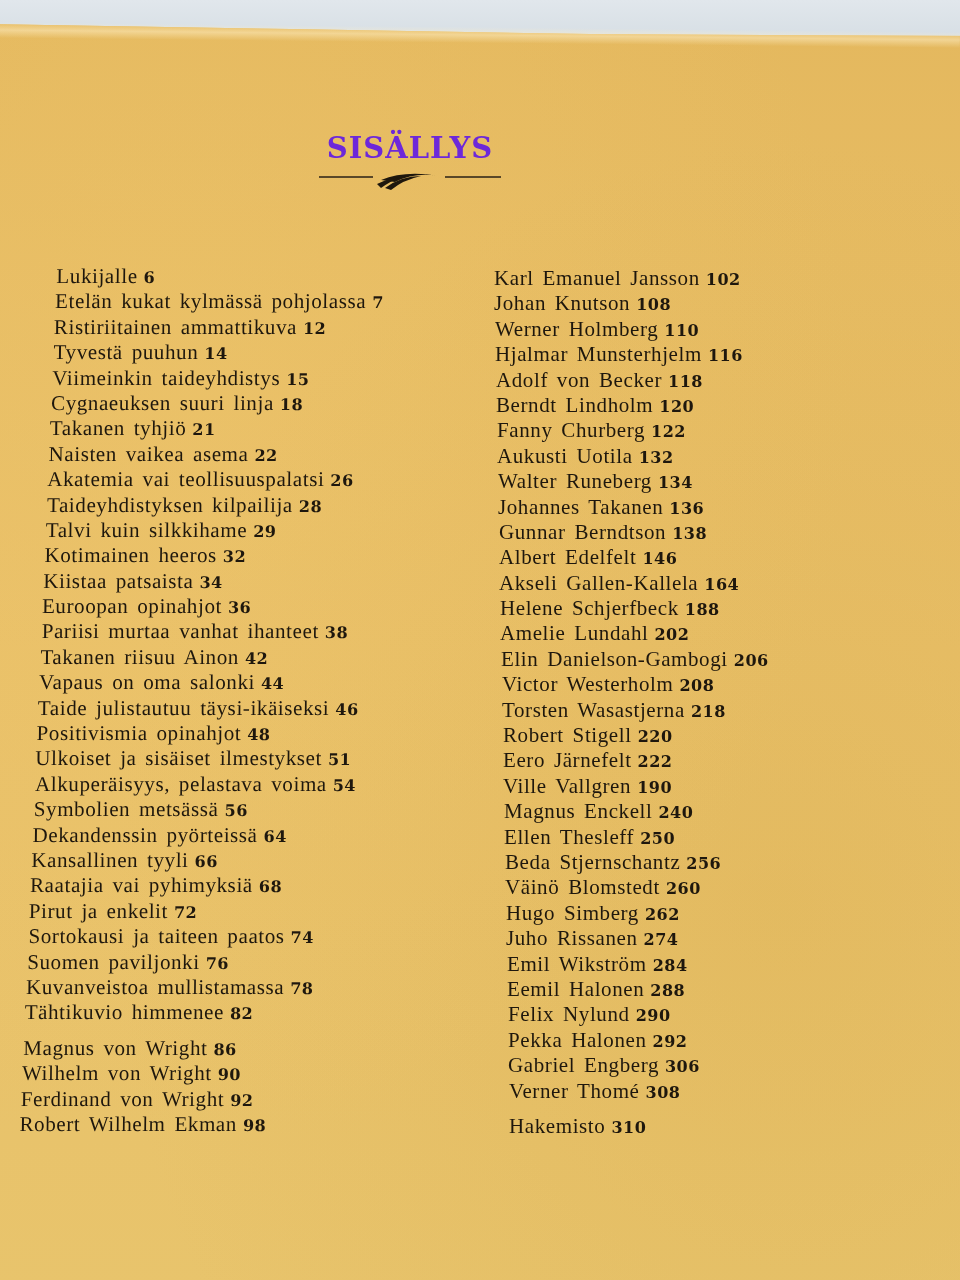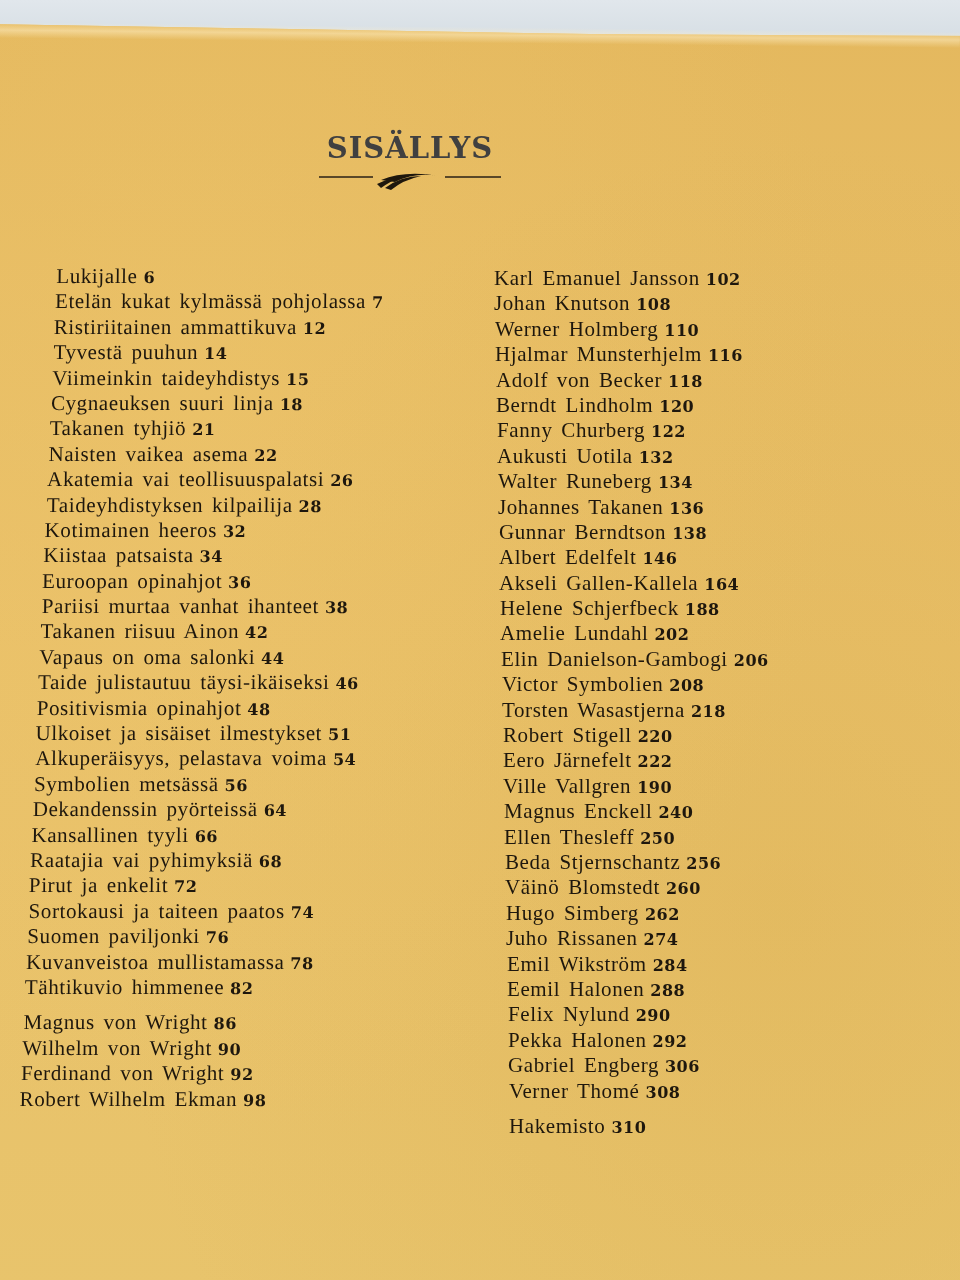--- a/index.html
+++ b/index.html
@@ -40,21 +40,21 @@
       position: absolute;
       left: 310px; top: 128px;
       width: 200px;
       text-align: center;
     }
     .title {
       font-family: "DejaVu Serif", serif;
       font-weight: bold;
       font-size: 29px;
       letter-spacing: 1px;
-      color: #404040;
+      color: #6d28d9;
       line-height: 40px;
     }
     .ornament {
       position: relative;
       height: 28px;
       margin-top: 0px;
     }
     .ornament svg { display: block; margin: 0 auto; }
     .column {
       position: absolute;
@@ -105,20 +105,21 @@
     <div class="entry" style="margin-left: 0px;"><span class="label">Lukijalle</span><span class="page-num">6</span></div>
     <div class="entry" style="margin-left: -1px;"><span class="label">Etelän kukat kylmässä pohjolassa</span><span class="page-num">7</span></div>
     <div class="entry" style="margin-left: -2px;"><span class="label">Ristiriitainen ammattikuva</span><span class="page-num">12</span></div>
     <div class="entry" style="margin-left: -2px;"><span class="label">Tyvestä puuhun</span><span class="page-num">14</span></div>
     <div class="entry" style="margin-left: -3px;"><span class="label">Viimeinkin taideyhdistys</span><span class="page-num">15</span></div>
     <div class="entry" style="margin-left: -4px;"><span class="label">Cygnaeuksen suuri linja</span><span class="page-num">18</span></div>
     <div class="entry" style="margin-left: -5px;"><span class="label">Takanen tyhjiö</span><span class="page-num">21</span></div>
     <div class="entry" style="margin-left: -6px;"><span class="label">Naisten vaikea asema</span><span class="page-num">22</span></div>
     <div class="entry" style="margin-left: -7px;"><span class="label">Akatemia vai teollisuuspalatsi</span><span class="page-num">26</span></div>
     <div class="entry" style="margin-left: -7px;"><span class="label">Taideyhdistyksen kilpailija</span><span class="page-num">28</span></div>
+    <div class="entry" style="margin-left: -8px;"><span class="label">Talvi kuin silkkihame</span><span class="page-num">29</span></div>
     <div class="entry" style="margin-left: -9px;"><span class="label">Kotimainen heeros</span><span class="page-num">32</span></div>
     <div class="entry" style="margin-left: -10px;"><span class="label">Kiistaa patsaista</span><span class="page-num">34</span></div>
     <div class="entry" style="margin-left: -11px;"><span class="label">Euroopan opinahjot</span><span class="page-num">36</span></div>
     <div class="entry" style="margin-left: -11px;"><span class="label">Pariisi murtaa vanhat ihanteet</span><span class="page-num">38</span></div>
     <div class="entry" style="margin-left: -12px;"><span class="label">Takanen riisuu Ainon</span><span class="page-num">42</span></div>
     <div class="entry" style="margin-left: -13px;"><span class="label">Vapaus on oma salonki</span><span class="page-num">44</span></div>
     <div class="entry" style="margin-left: -14px;"><span class="label">Taide julistautuu täysi-ikäiseksi</span><span class="page-num">46</span></div>
     <div class="entry" style="margin-left: -15px;"><span class="label">Positivismia opinahjot</span><span class="page-num">48</span></div>
     <div class="entry" style="margin-left: -16px;"><span class="label">Ulkoiset ja sisäiset ilmestykset</span><span class="page-num">51</span></div>
     <div class="entry" style="margin-left: -16px;"><span class="label">Alkuperäisyys, pelastava voima</span><span class="page-num">54</span></div>
@@ -147,21 +148,21 @@
     <div class="entry" style="margin-left: 3px;"><span class="label">Fanny Churberg</span><span class="page-num">122</span></div>
     <div class="entry" style="margin-left: 3px;"><span class="label">Aukusti Uotila</span><span class="page-num">132</span></div>
     <div class="entry" style="margin-left: 4px;"><span class="label">Walter Runeberg</span><span class="page-num">134</span></div>
     <div class="entry" style="margin-left: 4px;"><span class="label">Johannes Takanen</span><span class="page-num">136</span></div>
     <div class="entry" style="margin-left: 5px;"><span class="label">Gunnar Berndtson</span><span class="page-num">138</span></div>
     <div class="entry" style="margin-left: 5px;"><span class="label">Albert Edelfelt</span><span class="page-num">146</span></div>
     <div class="entry" style="margin-left: 5px;"><span class="label">Akseli Gallen-Kallela</span><span class="page-num">164</span></div>
     <div class="entry" style="margin-left: 6px;"><span class="label">Helene Schjerfbeck</span><span class="page-num">188</span></div>
     <div class="entry" style="margin-left: 6px;"><span class="label">Amelie Lundahl</span><span class="page-num">202</span></div>
     <div class="entry" style="margin-left: 7px;"><span class="label">Elin Danielson-Gambogi</span><span class="page-num">206</span></div>
-    <div class="entry" style="margin-left: 8px;"><span class="label">Victor Symbolien</span><span class="page-num">208</span></div>
+    <div class="entry" style="margin-left: 8px;"><span class="label">Victor Westerholm</span><span class="page-num">208</span></div>
     <div class="entry" style="margin-left: 8px;"><span class="label">Torsten Wasastjerna</span><span class="page-num">218</span></div>
     <div class="entry" style="margin-left: 9px;"><span class="label">Robert Stigell</span><span class="page-num">220</span></div>
     <div class="entry" style="margin-left: 9px;"><span class="label">Eero Järnefelt</span><span class="page-num">222</span></div>
     <div class="entry" style="margin-left: 9px;"><span class="label">Ville Vallgren</span><span class="page-num">190</span></div>
     <div class="entry" style="margin-left: 10px;"><span class="label">Magnus Enckell</span><span class="page-num">240</span></div>
     <div class="entry" style="margin-left: 10px;"><span class="label">Ellen Thesleff</span><span class="page-num">250</span></div>
     <div class="entry" style="margin-left: 11px;"><span class="label">Beda Stjernschantz</span><span class="page-num">256</span></div>
     <div class="entry" style="margin-left: 11px;"><span class="label">Väinö Blomstedt</span><span class="page-num">260</span></div>
     <div class="entry" style="margin-left: 12px;"><span class="label">Hugo Simberg</span><span class="page-num">262</span></div>
     <div class="entry" style="margin-left: 12px;"><span class="label">Juho Rissanen</span><span class="page-num">274</span></div>

